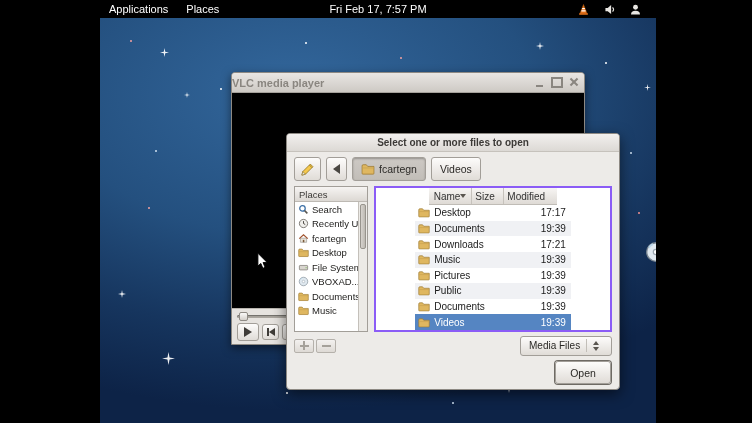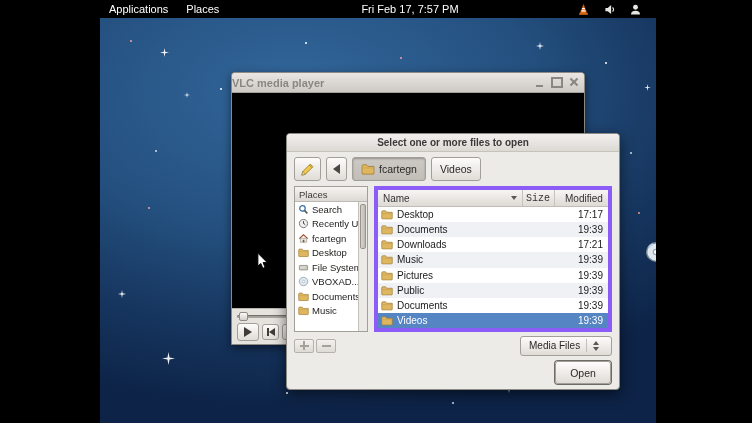--- a/index.html
+++ b/index.html
@@ -15,21 +15,21 @@
   .dots{position:absolute;left:0;top:0;width:2px;height:2px;border-radius:50%;background:transparent;
     box-shadow:30px 40px 0 0 #f4a0a0,120px 88px 0 0 #fff,55px 150px 0 0 #cfe0f0,48px 207px 0 0 #f4a0a0,
     150px 330px 0 0 #e89090,186px 392px 0 0 #fff,352px 402px 0 0 #cfe0f0,300px 57px 0 0 #f4a0a0,
     205px 42px 0 0 #fff,505px 62px 0 0 #fff,530px 152px 0 0 #cfe0f0,538px 212px 0 0 #f09090;}
   .sparkle{position:absolute;background:#fff;opacity:.92;
     clip-path:polygon(50% 0%,58% 42%,100% 50%,58% 58%,50% 100%,42% 58%,0% 50%,42% 42%);}
   
   .panel{position:absolute;left:0;top:0;width:100%;height:18px;background:var(--panel-bg);color:#fff;
     display:flex;align-items:center;font-size:11px;z-index:3;}
   .panel-menu{padding:16px 9px;line-height:18px;cursor:default;}
-  .panel-clock{position:absolute;left:50%;transform:translateX(-50%);line-height:18px;margin-left:32px;}
+  .panel-clock{position:absolute;left:50%;transform:translateX(-50%);line-height:18px;}
   .tray{margin-left:auto;display:flex;align-items:center;gap:13px;padding-right:14px;}
   .tray svg{width:13px;height:13px;display:block;}
   
   .btnface{background:linear-gradient(#fdfcfb,#e0dcd7);border:1px solid #a29e98;border-radius:3px;}
   
   .vlc{position:absolute;left:131px;top:72px;width:354px;height:273px;z-index:2;background:#d9d5d1;
     border:1px solid #8d8983;border-radius:4px 4px 0 0;box-shadow:0 3px 10px rgba(0,0,0,.5);
     display:flex;flex-direction:column;}
   .vlc-titlebar{height:20px;background:linear-gradient(#e9e6e3,#cdc9c4);border-bottom:1px solid #a5a19b;
     border-radius:3px 3px 0 0;position:relative;text-align:left;}
@@ -71,28 +71,28 @@
   .dlg-body{flex:1;min-height:0;display:flex;gap:6px;padding:0 7px;}
   .places-pane{width:74px;border:1px solid #a29e98;background:#fff;position:relative;overflow:hidden;display:flex;flex-direction:column;}
   .places-header{height:15px;line-height:15px;font-size:9.5px;color:#3c3a37;padding-left:4px;
     background:linear-gradient(#f6f4f2,#dcd8d3);border-bottom:1px solid #bdb9b3;}
   .place-item{height:14.5px;display:flex;align-items:center;gap:3px;padding-left:3px;font-size:9.5px;color:#1c1b19;
     white-space:nowrap;overflow:hidden;width:64px;}
   .place-item svg{width:11px;height:11px;flex:0 0 auto;}
   .places-scroll{position:absolute;right:0;top:15px;bottom:0;width:9px;background:#eceae6;border-left:1px solid #c4c0ba;}
   .places-thumb{position:absolute;left:1px;right:1px;top:2px;height:45px;background:linear-gradient(90deg,#d7d3ce,#bdb9b2);
     border:1px solid #98948d;border-radius:2px;}
-  .file-pane{flex:1;border:4px solid #8b5cf6;background:#fff;display:flex;flex-direction:column;overflow:hidden;}
+  .file-pane{flex:1;border:2px solid #8b5cf6;background:#fff;display:flex;flex-direction:column;overflow:hidden;align-items:center;}
   .file-header{display:flex;height:17px;background:linear-gradient(#f7f5f3,#dedad5);border-bottom:1px solid #c0bcb6;
     font-size:10px;color:#333;flex:0 0 auto;}
   .fh{display:flex;align-items:center;}
   .fh-name{flex:1;padding-left:5px;}
   .tri-down{width:0;height:0;border-top:4px solid #5a5650;border-left:3.5px solid transparent;border-right:3.5px solid transparent;margin-left:auto;margin-right:5px;}
-  .fh-size{width:32px;border-left:1px solid #c6c2bc;padding-left:3px;font-family:Liberation Mono, monospace;}
-  .fh-mod{width:54px;border-left:1px solid #c6c2bc;padding-left:10px;}
+  .fh-size{width:32px;border-left:1px solid #c6c2bc;padding-left:3px;}
+  .fh-mod{width:54px;border-left:1px solid #c6c2bc;padding-left:3px;}
   .file-rows{flex:1;display:flex;flex-direction:column;}
   .file-row{flex:1;display:flex;align-items:center;font-size:10px;color:#1a1a1a;}
   .file-row:nth-child(even){background:#f0f1f4;}
   .file-row.selected{background:var(--selection);color:#fff;}
   .fr-name{flex:1;display:flex;align-items:center;gap:4px;padding-left:3px;overflow:hidden;white-space:nowrap;}
   .fr-name svg{width:12px;height:11px;flex:0 0 auto;}
   .fr-size{width:32px;}
   .fr-mod{width:54px;text-align:right;padding-right:5px;}
   .dlg-footer1{height:24px;display:flex;align-items:center;justify-content:space-between;padding:3px 7px 0;}
   .bm-actions{display:flex;gap:2px;}

